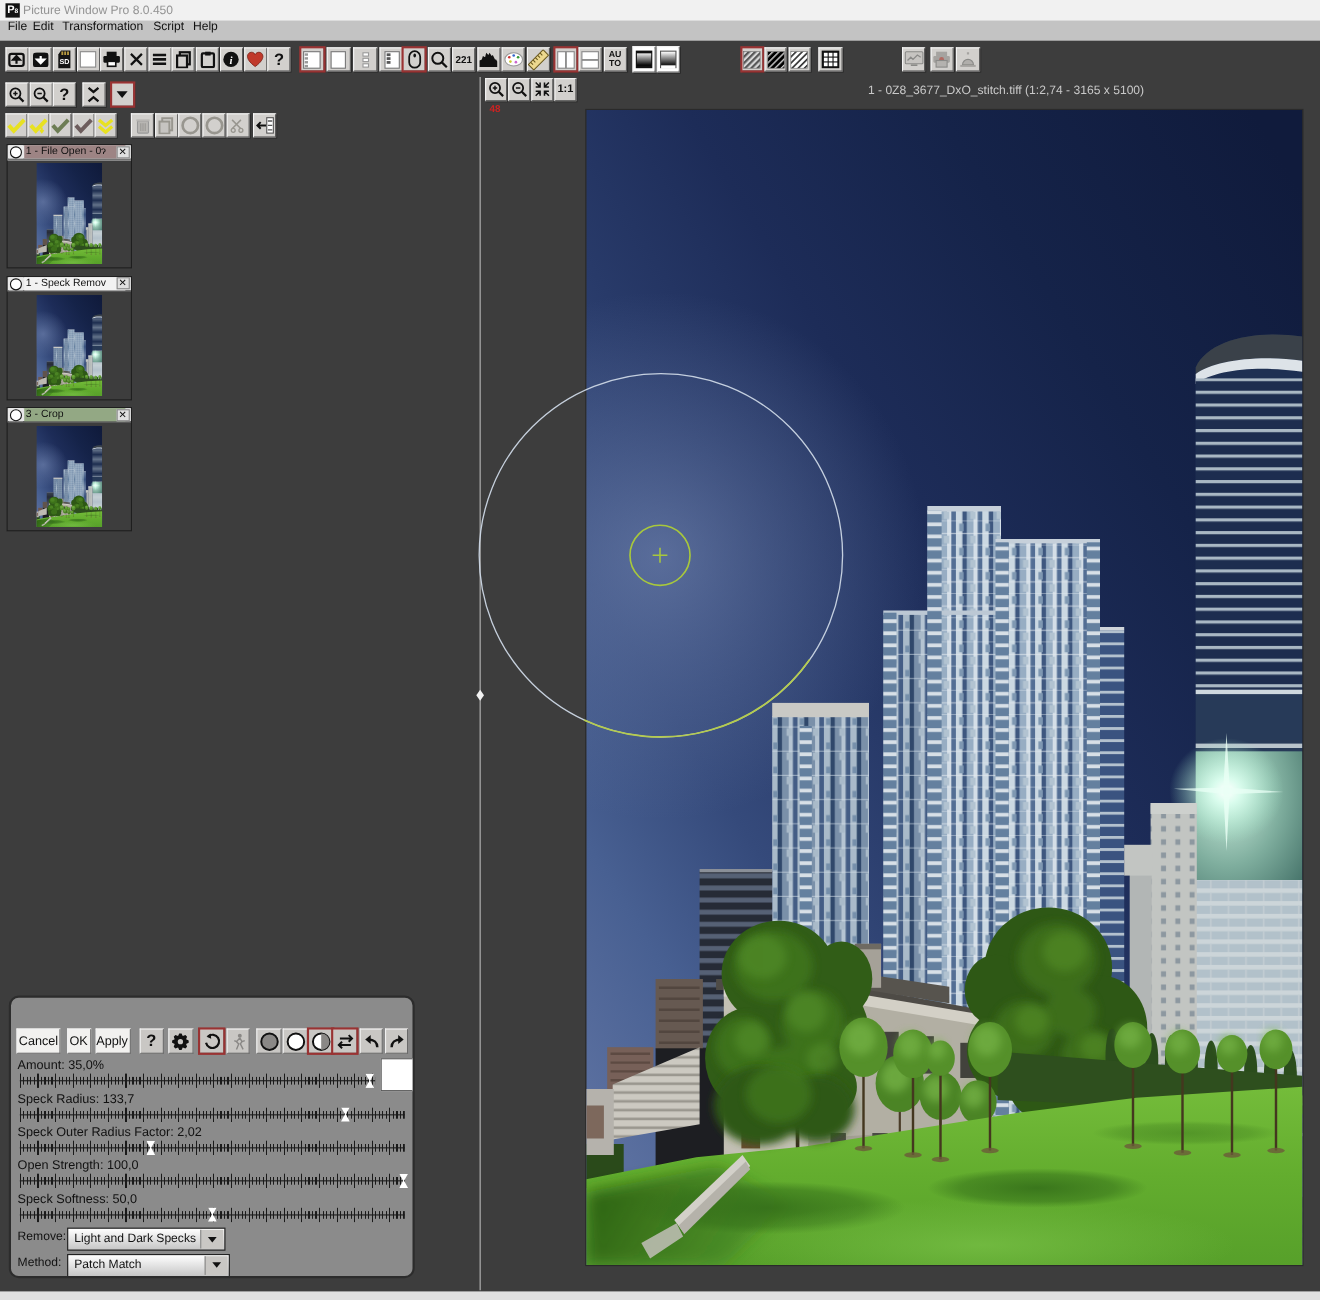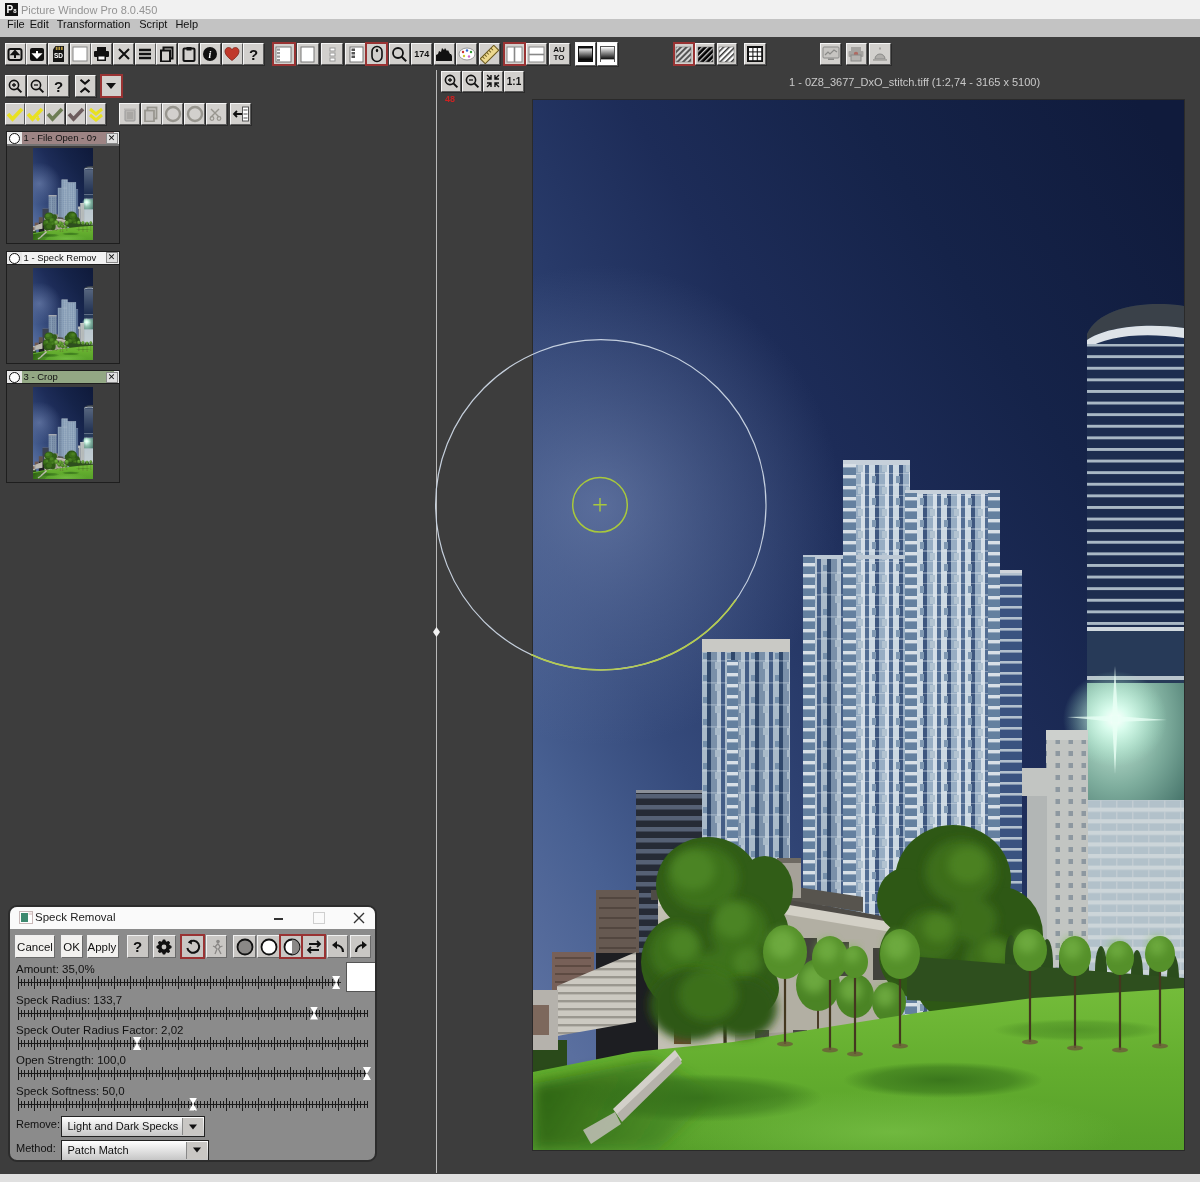--- a/index.html
+++ b/index.html
@@ -137,21 +137,21 @@
       <ellipse cx="8" cy="5.5" rx="1.2" ry="1.8" fill="#111"></ellipse>
     </svg>
   </div>
 <div class="tb " style="left:388.6px;top:43px;width:21px;height:22px;">
     <svg width="17" height="17" viewBox="0 0 17 17">
       <circle cx="7" cy="7" r="5" fill="none" stroke="#111" stroke-width="1.8"></circle>
       <path d="M10.7 10.7l4.5 4.5" stroke="#111" stroke-width="2"></path>
     </svg>
   </div>
 <div class="tb " style="left:411.2px;top:43px;width:21px;height:22px;">
-    <span style="font-size:9px;font-weight:bold;color:#111;letter-spacing:0;">174</span>
+    <span style="font-size:9px;font-weight:bold;color:#111;letter-spacing:0;">221</span>
   </div>
 <div class="tb " style="left:433.8px;top:43px;width:21px;height:22px;">
     <svg width="18" height="16" viewBox="0 0 18 16">
       <path d="M1 15V9l2-1 1-3 2 1 1-4 2 2 1-2 2 3 1-1 2 4 1 0 1 2v5z" fill="#111"></path>
     </svg>
   </div>
 <div class="tb " style="left:456.4px;top:43px;width:21px;height:22px;">
     <svg width="18" height="14" viewBox="0 0 18 14">
       <ellipse cx="9" cy="7" rx="8" ry="6" fill="#fff" stroke="#999"></ellipse>
       <g>
@@ -732,33 +732,20 @@
   </svg>
 <svg class="abs" style="left:0;top:0;pointer-events:none;" width="1200" height="1182">
 <line x1="436.5" y1="70" x2="436.5" y2="1173" stroke="#b9b9b9" stroke-width="1"></line>
 <path d="M436.5,627 L440,632 L436.5,637 L433,632 Z" fill="#f2f2f2"></path>
 <circle cx="600.8" cy="504.8" r="165.2" fill="none" stroke="#ccd7e5" stroke-width="1.2" opacity="0.95"></circle>
 <path d="M736.1,599.5 A165.2,165.2 0 0 1 531,654.5" fill="none" stroke="#b5cc4e" stroke-width="1.6"></path>
 <circle cx="600" cy="504.8" r="27.3" fill="none" stroke="#a8c83c" stroke-width="1.5"></circle>
 <path d="M600,498 L600,511.5 M593.3,504.8 L606.7,504.8" stroke="#a8c83c" stroke-width="1.4"></path>
 </svg>
 <div class="abs" style="left:8px;top:905px;width:369px;height:257px;background:#8b8b8b;border:2px solid #2c2c2c;border-radius:9px;box-sizing:border-box;overflow:hidden;">
-    <div style="height:22px;background:#fafafa;position:relative;">
-      <svg style="position:absolute;left:9px;top:4px;" width="14" height="13">
-        <rect x="0.5" y="0.5" width="13" height="12" fill="#fff" stroke="#c8b8b8"></rect>
-        <rect x="2" y="2" width="7" height="9" fill="#3e8a70"></rect>
-        <rect x="9.5" y="1.5" width="3.5" height="2.5" fill="#e8d8d8"></rect>
-      </svg>
-      <span style="position:absolute;left:25px;top:4px;font-size:11.5px;color:#222;">Speck Removal</span>
-      <div style="position:absolute;left:264px;top:11px;width:9px;height:1.6px;background:#333;"></div>
-      <div style="position:absolute;left:303px;top:5px;width:10px;height:10px;border:1.4px solid #cfcfcf;"></div>
-      <svg style="position:absolute;left:343px;top:5px;" width="12" height="12">
-        <path d="M1,1 L11,11 M11,1 L1,11" stroke="#333" stroke-width="1.4"></path>
-      </svg>
-    </div>
     <div style="position:absolute;left:5px;top:28px;width:40px;height:23px;background:#f2f1ef;border-top:1px solid #f0f0f0;border-left:1px solid #f0f0f0;border-right:1px solid #6a6a6a;border-bottom:1px solid #6a6a6a;box-sizing:border-box;display:flex;align-items:center;justify-content:center;">
       <span style="font-size:11.5px;color:#111;">Cancel</span>
     </div>
     <div style="position:absolute;left:50.5px;top:28px;width:22px;height:23px;background:#f2f1ef;border-top:1px solid #f0f0f0;border-left:1px solid #f0f0f0;border-right:1px solid #6a6a6a;border-bottom:1px solid #6a6a6a;box-sizing:border-box;display:flex;align-items:center;justify-content:center;">
       <span style="font-size:11.5px;color:#111;">OK</span>
     </div>
     <div style="position:absolute;left:76.5px;top:28px;width:32px;height:23px;background:#f2f1ef;border-top:1px solid #f0f0f0;border-left:1px solid #f0f0f0;border-right:1px solid #6a6a6a;border-bottom:1px solid #6a6a6a;box-sizing:border-box;display:flex;align-items:center;justify-content:flex-start;">
       <span style="font-size:11.5px;color:#111;">Apply</span>
     </div>
     <div style="position:absolute;left:116.5px;top:28px;width:22px;height:23px;background:#c9c7c4;border-top:1px solid #f0f0f0;border-left:1px solid #f0f0f0;border-right:1px solid #6a6a6a;border-bottom:1px solid #6a6a6a;box-sizing:border-box;display:flex;align-items:center;justify-content:center;">

